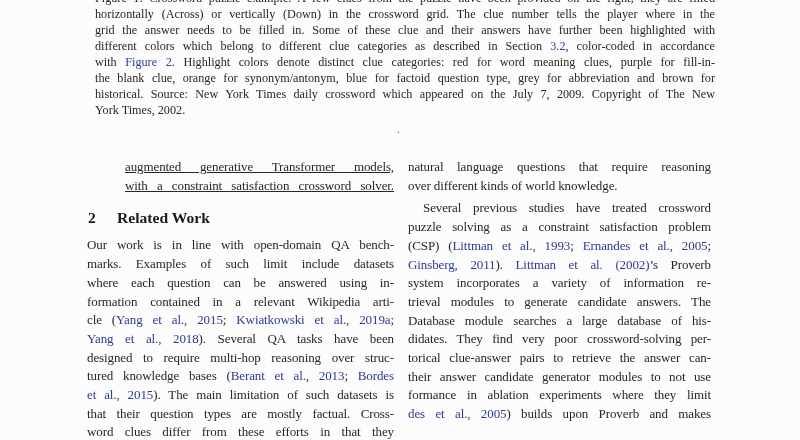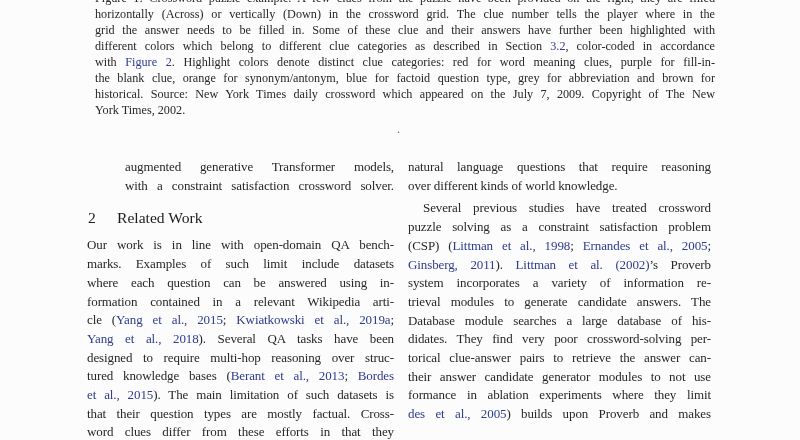--- a/index.html
+++ b/index.html
@@ -28,24 +28,24 @@
   .col{
     position:absolute;top:158px;
     font-size:13px;line-height:18.7px;letter-spacing:-0.1px;
   }
   .col .ln{max-height:18.8px;overflow:hidden;}
   .col-left{left:87px;width:307px;}
   .col-right{left:408px;width:303px;}
   .ln{text-align:justify;text-align-last:justify;}
   .ln.end{text-align-last:auto;}
   .cite{color:var(--link);}
-  .quote{margin-left:38px;}
+  .quote{margin-left:38px;text-decoration:underline;}
   h2{
     margin:13px 0 8px 1px;
-    font-size:15.6px;line-height:20px;font-weight:normal;
+    font-size:15.6px;line-height:20px;font-weight:bold;
     color:var(--heading);letter-spacing:0;
   }
   h2 .num{display:inline-block;width:29px;}
   .para2{margin-top:4px;}
   .stray{
     position:absolute;left:397px;top:121px;
     font-size:12px;line-height:16px;color:var(--dot);
   }
 </style>
 </head>
@@ -88,21 +88,21 @@
 </div>
 
 <div class="col col-right soft">
   <div class="para">
       <div class="ln"><span>natural language questions that require reasoning</span></div>
       <div class="ln end"><span>over different kinds of world knowledge.</span></div>
     </div>
   <div class="para para2">
       <div class="ln" style="text-indent: 15px;"><span>Several previous studies have treated crossword</span></div>
       <div class="ln"><span>puzzle solving as a constraint satisfaction problem</span></div>
-      <div class="ln"><span>(CSP) (</span><span class="cite">Littman et al., 1998</span><span>; </span><span class="cite">Ernandes et al., 2005</span><span>;</span></div>
+      <div class="ln"><span>(CSP) (</span><span class="cite">Littman et al., 1993</span><span>; </span><span class="cite">Ernandes et al., 2005</span><span>;</span></div>
       <div class="ln"><span class="cite">Ginsberg, 2011</span><span>).  </span><span class="cite">Littman et al. (2002)</span><span>’s Proverb</span></div>
       <div class="ln"><span>system incorporates a variety of information re-</span></div>
       <div class="ln"><span>trieval modules to generate candidate answers. The</span></div>
       <div class="ln"><span>Database module searches a large database of his-</span></div>
       <div class="ln"><span>didates. They find very poor crossword-solving per-</span></div>
       <div class="ln"><span>torical clue-answer pairs to retrieve the answer can-</span></div>
       <div class="ln"><span>their answer candidate generator modules to not use</span></div>
       <div class="ln"><span>formance in ablation experiments where they limit</span></div>
       <div class="ln"><span class="cite">des et al., 2005</span><span>) builds upon Proverb and makes</span></div>
     </div>

